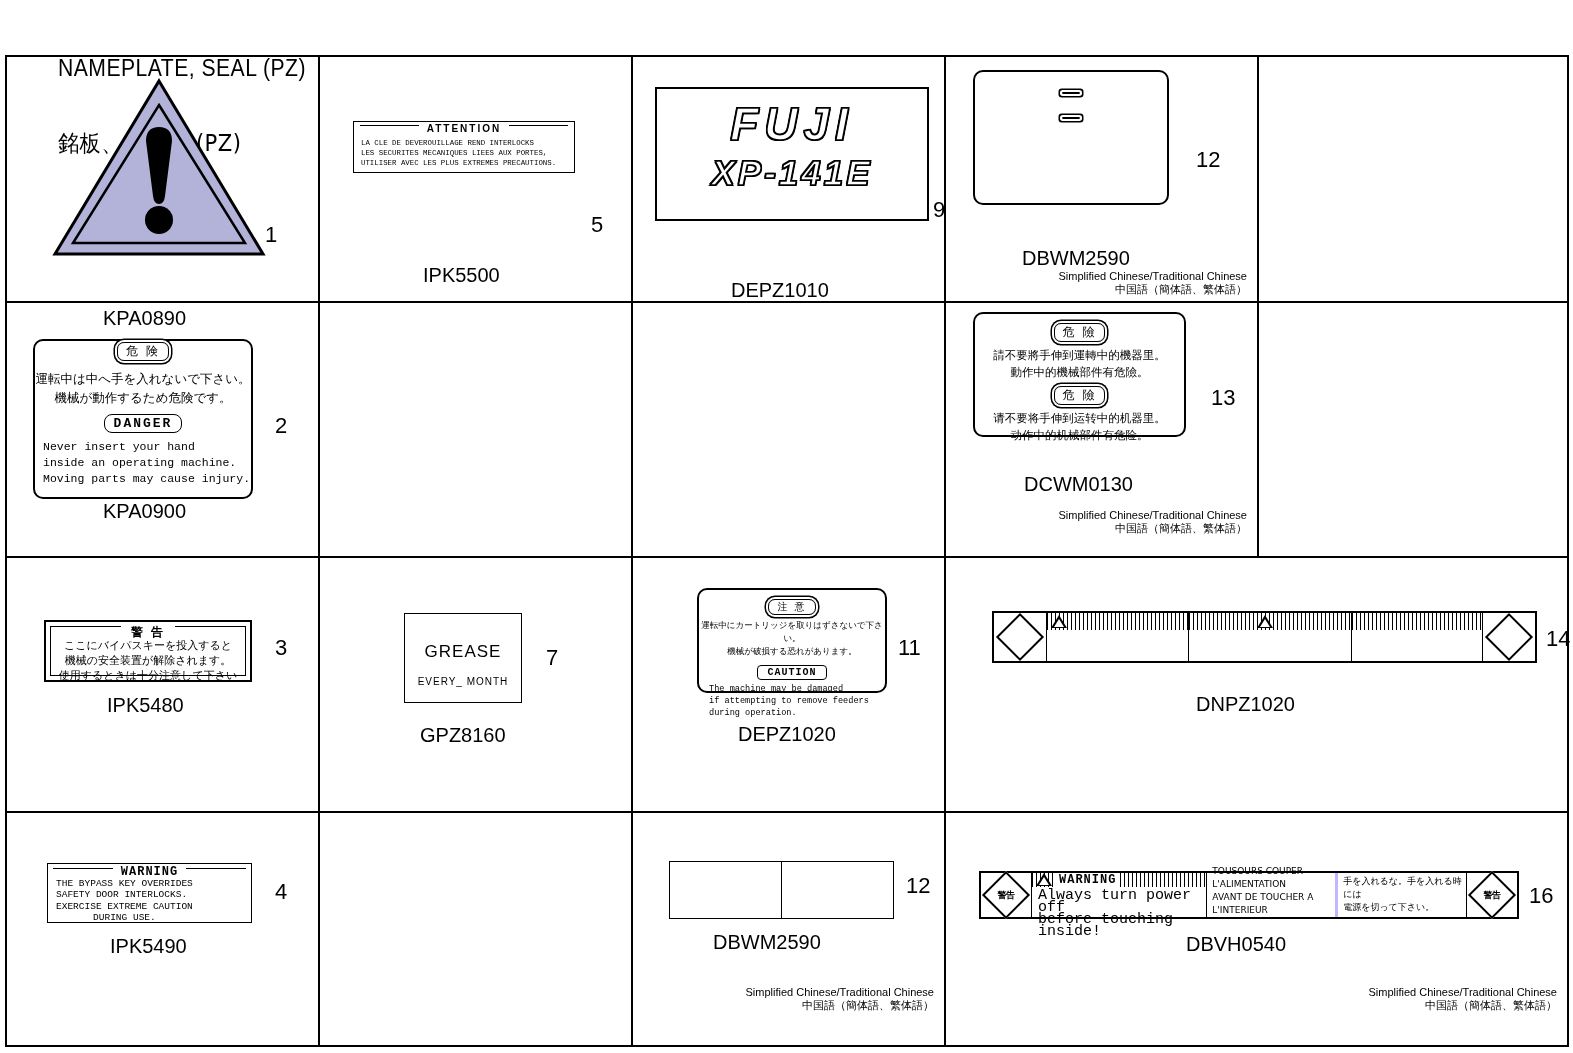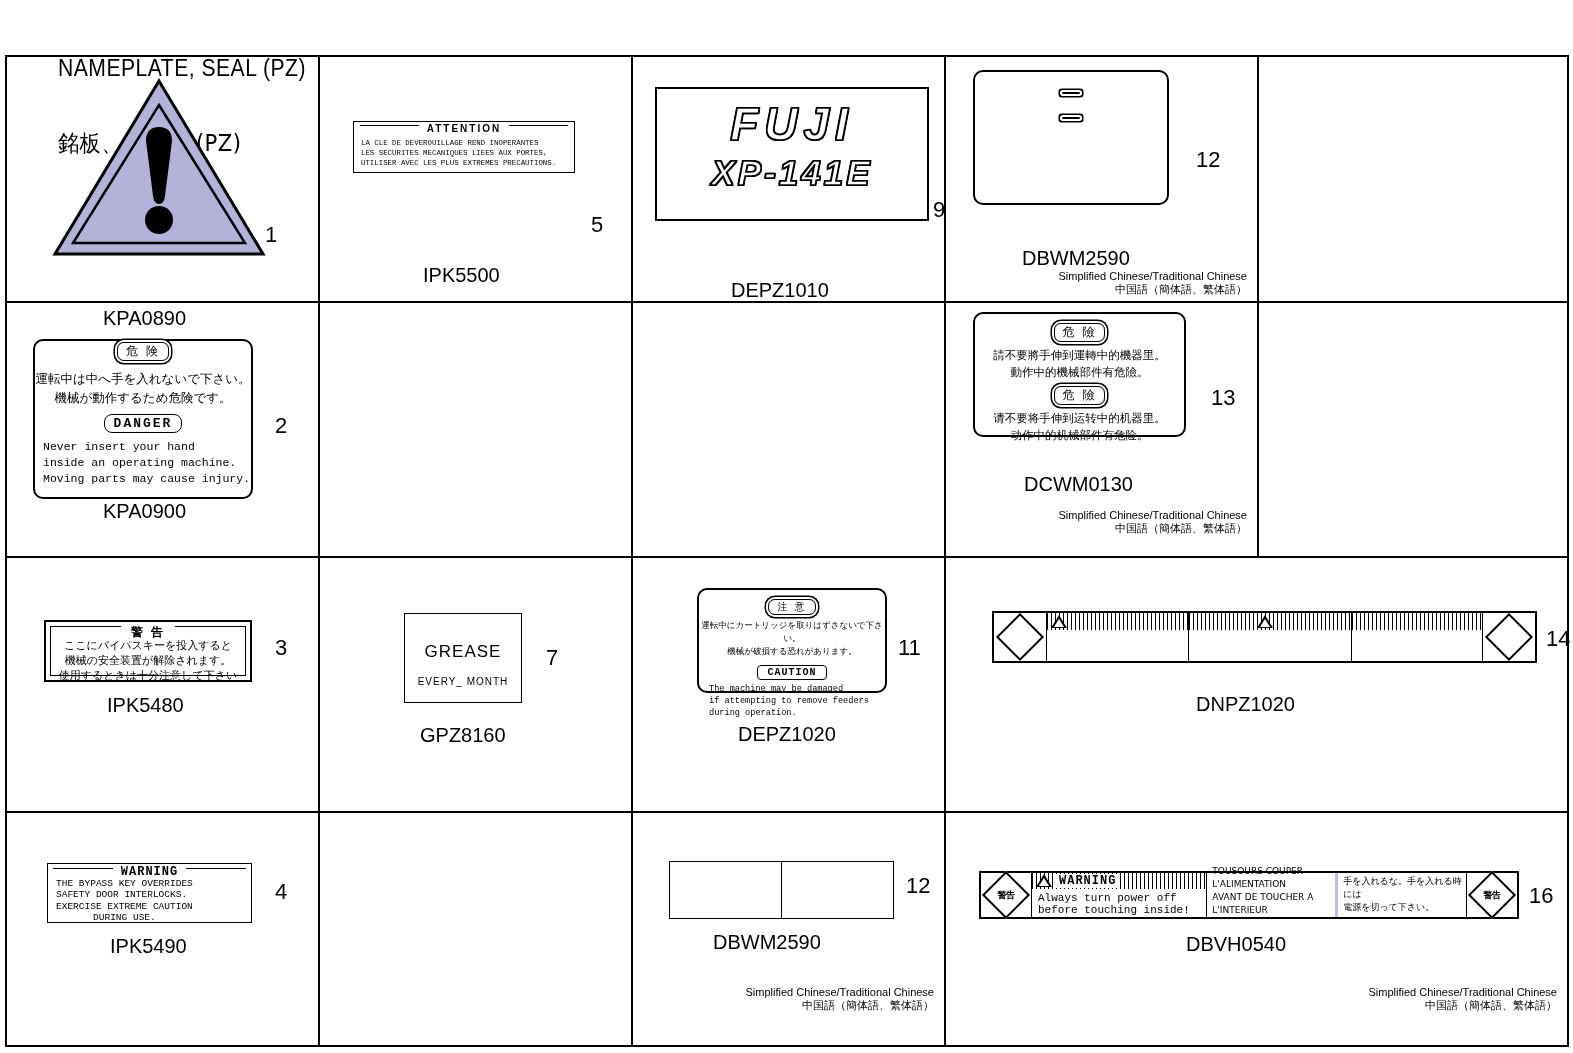--- a/index.html
+++ b/index.html
@@ -195,21 +195,21 @@
     </td>
 
     <td>
       <div class="cell">
         <div class="lbl" style="left:33px; top:64px; width:222px; height:52px; border-width:1.5px;">
           <div style="position:absolute; left:6px; top:3px; right:6px; height:1px; background:#000;"></div>
           <div class="ctr" style="position:absolute; left:0; right:0; top:-4px;">
             <span style="background:#fff; padding:0 8px; font-size:10px; letter-spacing:2px; font-weight:bold;">ATTENTION</span>
           </div>
           <div class="mono" style="position:absolute; left:7px; top:16px; font-size:7.4px; line-height:10px;">
-            <div>LA CLE DE DEVEROUILLAGE REND INOPERANTES</div>
+            <div>LA CLE DE DEVEROUILLAGE REND INTERLOCKS</div>
             <div>LES SECURITES MECANIQUES LIEES AUX PORTES,</div>
             <div>UTILISER AVEC LES PLUS EXTREMES PRECAUTIONS.</div>
           </div>
         </div>
         <div class="num" style="left:271px; top:155px;">5</div>
         <div class="code" style="left:103px; top:207px;">IPK5500</div>
       </div>
     </td>
 
     <td>
@@ -489,21 +489,21 @@
           <div style="width:50px; display:flex; align-items:center; justify-content:center; border-right:1px solid #000;">
             <span class="diamond">
                   <span class="jp">警告</span>
                 </span>
           </div>
           <div style="flex:1.5; border-right:1px solid #000; display:flex; flex-direction:column;">
             <div class="hatch" style="height:16px; display:flex; align-items:center; padding-left:4px; gap:4px;">
               <span class="tri-sm"></span>
               <span class="mono" style="font-size:12px; font-weight:bold; background:#fff; padding:0 3px; letter-spacing:1px;">WARNING</span>
             </div>
-            <div class="mono" style="font-size:11px; line-height:12px; padding:3px 0 0 6px;">
+            <div class="mono" style="font-size:15px; line-height:12px; padding:3px 0 0 6px;">
               <div>Always turn power off</div>
               <div>before touching inside!</div>
             </div>
           </div>
           <div style="flex:1.1; border-right:3px solid #c4b5fd; display:flex; align-items:flex-end;">
             <div class="jp" style="font-size:9px; line-height:13px; padding-left:5px;">
               <div>TOUSOURS COUPER L'ALIMENTATION</div>
               <div>AVANT DE TOUCHER A L'INTERIEUR</div>
             </div>
           </div>

